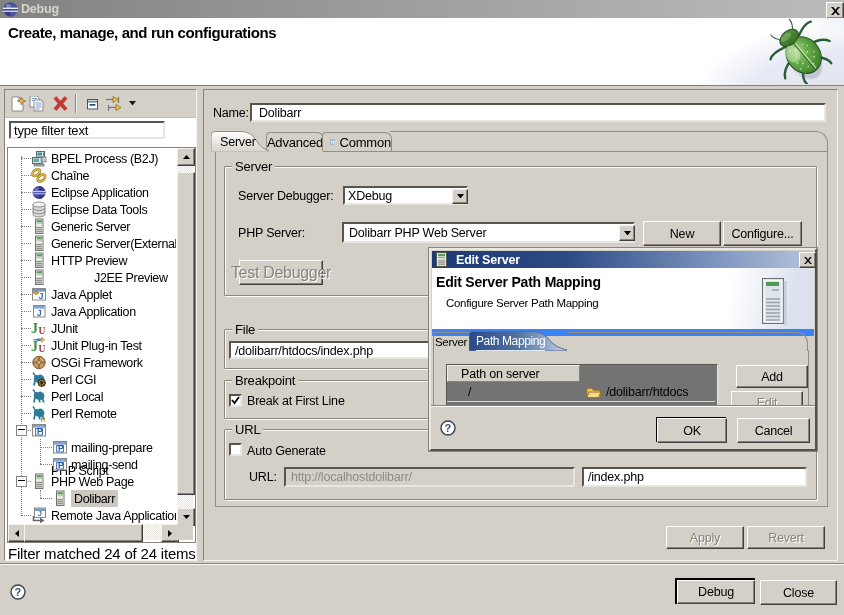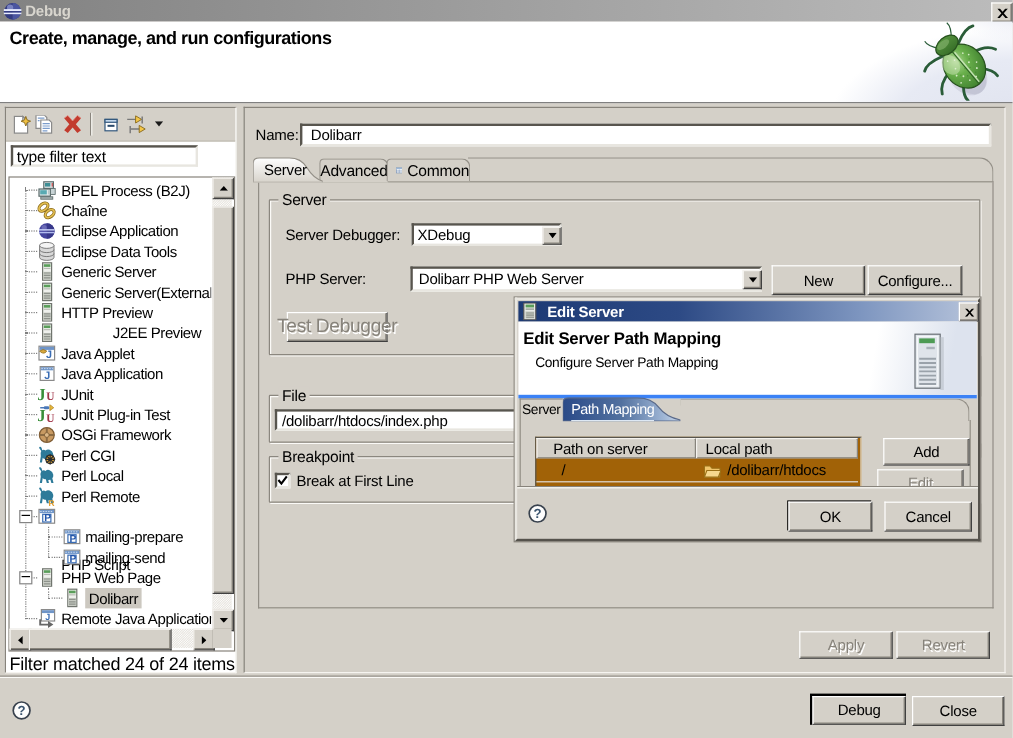--- a/index.html
+++ b/index.html
@@ -474,20 +474,30 @@
 
   <div class="group" style="left:20px;top:290px;width:591px;height:37px;">
     <div class="glabel">Breakpoint</div>
     <div class="sunken" style="left:4px;top:13px;width:9px;height:9px;"></div>
     <svg class="abs" style="left:6px;top:15px;" width="9" height="9" viewBox="0 0 9 9">
           <path d="M1 4 L3.5 7 L8 1" fill="none" stroke="#000" stroke-width="1.8"></path>
         </svg>
     <div class="abs" style="left:22px;top:13px;">Break at First Line</div>
   </div>
 
+  <div class="group" style="left:20px;top:339px;width:591px;height:69px;">
+    <div class="glabel">URL</div>
+    <div class="sunken" style="left:4px;top:13px;width:9px;height:9px;"></div>
+    <div class="abs" style="left:22px;top:14px;">Auto Generate</div>
+    <div class="abs" style="left:24px;top:40px;">URL:</div>
+    <div class="sunken" style="left:59px;top:37px;width:287px;height:16px;background:#d4d0c8;"></div>
+    <div class="abs" style="left:66px;top:40px;color:#8e8a82;">http://localhostdolibarr/</div>
+    <div class="sunken" style="left:357px;top:37px;width:221px;height:16px;"></div>
+    <div class="abs" style="left:363px;top:40px;">/index.php</div>
+  </div>
 
   <div class="btn btn-dis" style="left:462px;top:436px;width:76px;height:21px;">Apply</div>
   <div class="btn btn-dis" style="left:543px;top:436px;width:76px;height:21px;">Revert</div>
 </div>
 
 <div class="abs" style="left:0;top:563px;width:844px;height:1px;background:#87837b;"></div>
 <div class="abs" style="left:0;top:564px;width:844px;height:1px;background:#fbfaf7;"></div>
 <svg class="abs" style="left:10px;top:584px;" width="16" height="16" viewBox="0 0 16 16">
     <circle cx="8" cy="8" r="7" fill="#fdfdfd" stroke="#39424e" stroke-width="1.4"></circle>
     <text x="4.6" y="12" font-size="11" font-weight="bold" fill="#39536e" font-family="Liberation Sans,sans-serif">?</text>
@@ -508,21 +518,21 @@
       <path d="M3.5 8.8 H10 M3.5 10.6 H10 M3.5 12.4 H10" stroke="#8e938c" stroke-width=".9"></path>
     </svg>
     <div class="abs" style="left:24px;top:2px;font-size:12.5px;font-weight:bold;color:#fff;">Edit Server</div>
     <div class="btn" style="left:367px;top:1px;width:15px;height:14px;">
           <svg width="8" height="7" viewBox="0 0 9 8">
             <path d="M0 0 L3.5 4 L0 8 H2.2 L4.5 5.2 L6.8 8 H9 L5.5 4 L9 0 H6.8 L4.5 2.8 L2.2 0Z" fill="#000"></path>
           </svg>
         </div>
   </div>
 
-  <div class="abs" style="left:1px;top:18px;width:382px;height:61px;background:#fff;border-bottom:3px solid #3b82f6;">
+  <div class="abs" style="left:1px;top:18px;width:382px;height:61px;background:#fff;border-bottom:7px solid #3b82f6;">
     <div class="abs" style="right:0;top:0;width:120px;height:61px;background:linear-gradient(100deg,rgba(255,255,255,0) 30%,#dde3ee 80%);"></div>
     <div class="abs" style="left:4px;top:6px;font-size:14px;font-weight:bold;letter-spacing:-0.2px;">Edit Server Path Mapping</div>
     <div class="abs" style="left:14px;top:29px;font-size:11.5px;letter-spacing:-0.3px;">Configure Server Path Mapping</div>
     <svg class="abs" style="left:327px;top:9px;" width="30" height="50" viewBox="0 0 30 50">
       <rect x="3.5" y="1.5" width="21" height="45" fill="#dfe4ea" stroke="#6a7076"></rect>
       <rect x="5.5" y="3.5" width="17" height="41" fill="none" stroke="#f6f8fa" stroke-width="1"></rect>
       <rect x="7" y="5" width="13" height="4" fill="#4d9b54"></rect>
       <rect x="13" y="12" width="7" height="2" fill="#aab2ba"></rect>
       <g stroke="#9aa2aa" stroke-width="1.6">
             <path d="M7 22 H21 M7 25.5 H21 M7 29 H21 M7 32.5 H21 M7 36 H21 M7 39.5 H21 M7 43 H21"></path>
@@ -543,26 +553,23 @@
             <stop offset=".5" stop-color="#52719f"></stop>
             <stop offset=".85" stop-color="#9db4d4"></stop>
             <stop offset="1" stop-color="#c8d6e8"></stop>
           </linearGradient>
         </defs>
     <path d="M0 20 V4.5 Q0 .5 5 .5 H62 Q74 .5 80 8.5 Q86 16.5 98 19 L98 20 Z" fill="url(#tabb)" stroke="#5a6a8a" stroke-width="1"></path>
   </svg>
   <div class="abs" style="left:45px;top:84px;color:#fff;font-size:12px;letter-spacing:-0.4px;border-bottom:1px solid #dde8f4;padding-bottom:2px;">Path Mapping</div>
 
   <div class="abs" style="left:0;top:100px;width:384px;height:55px;overflow:hidden;">
-    <div class="abs" style="left:15px;top:14px;width:270px;height:60px;background:#a16207;border:1px solid;border-color:#58554e #e8e6e0 #e8e6e0 #58554e;text-align:right;">
+    <div class="abs" style="left:15px;top:14px;width:270px;height:60px;background:#737373;border:1px solid;border-color:#58554e #e8e6e0 #e8e6e0 #58554e;text-align:right;">
       <div class="abs" style="left:0;top:0;width:133px;height:17px;background:#d4d0c8;border:1px solid;border-color:#f4f2ee #87837b #87837b #f4f2ee;box-sizing:border-box;">
             <span style="position:absolute;left:13px;top:1px;">Path on server</span>
-          </div>
-      <div class="abs" style="left:133px;top:0;width:135px;height:17px;background:#d4d0c8;border:1px solid;border-color:#f4f2ee #87837b #87837b #f4f2ee;box-sizing:border-box;">
-            <span style="position:absolute;left:7px;top:1px;">Local path</span>
           </div>
       <div class="abs" style="left:21px;top:20px;">/</div>
       <svg class="abs" style="left:139px;top:21px;" width="15" height="13" viewBox="0 0 16 14">
             <use href="#sym-folder"></use>
           </svg>
       <div class="abs" style="left:159px;top:20px;">/dolibarr/htdocs</div>
       <div class="abs" style="left:0;top:36px;width:268px;height:1px;background:#e0ddd6;"></div>
     </div>
     <div class="btn" style="left:305px;top:15px;width:70px;height:21px;">Add</div>
     <div class="btn btn-dis" style="left:300px;top:41px;width:70px;height:21px;">Edit</div>

